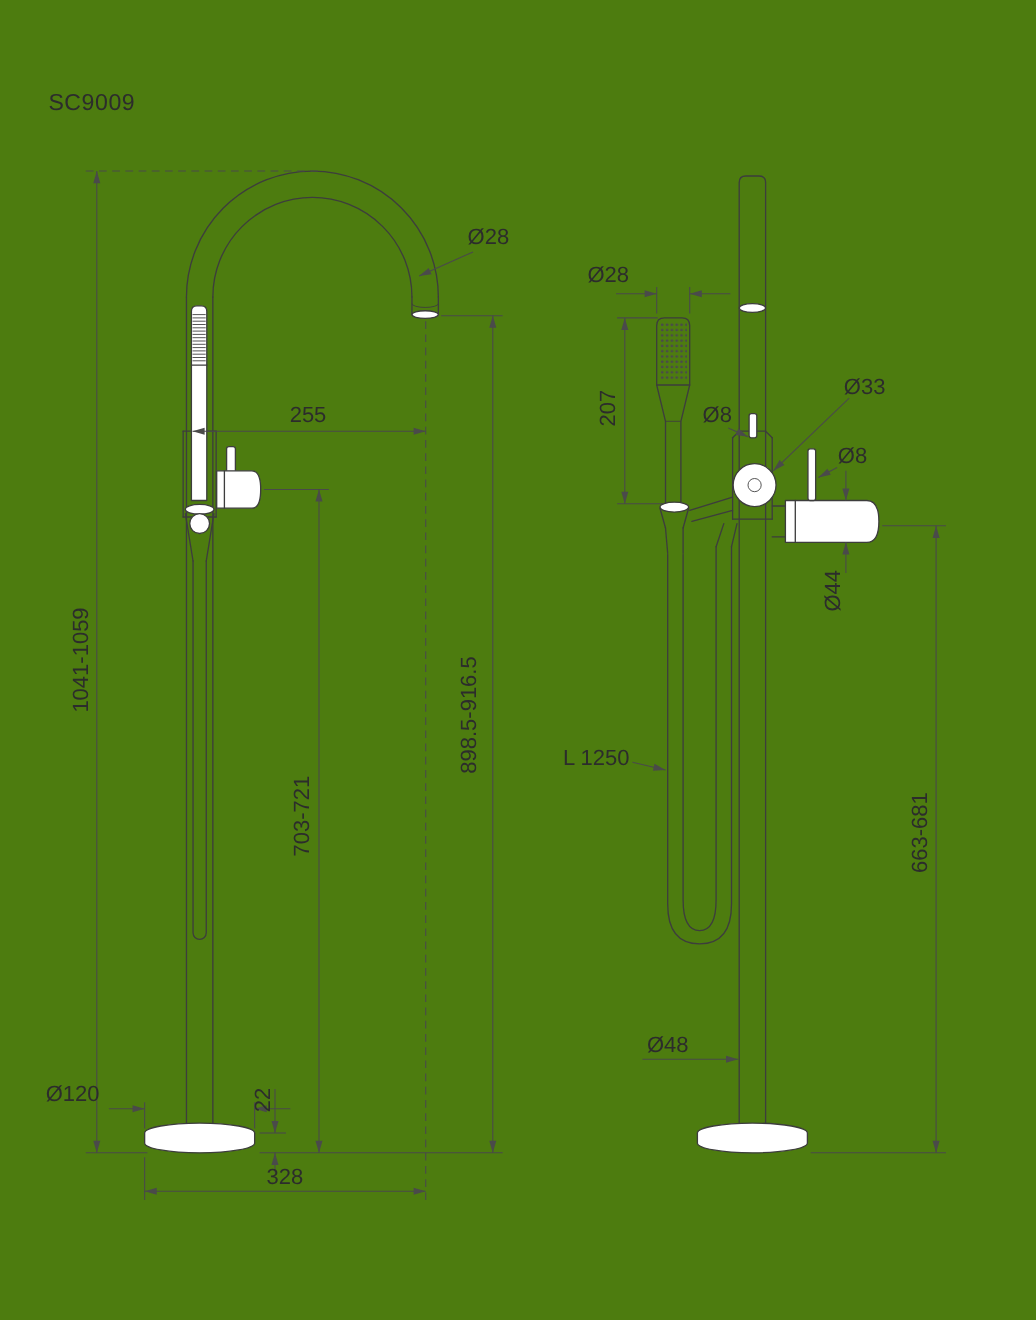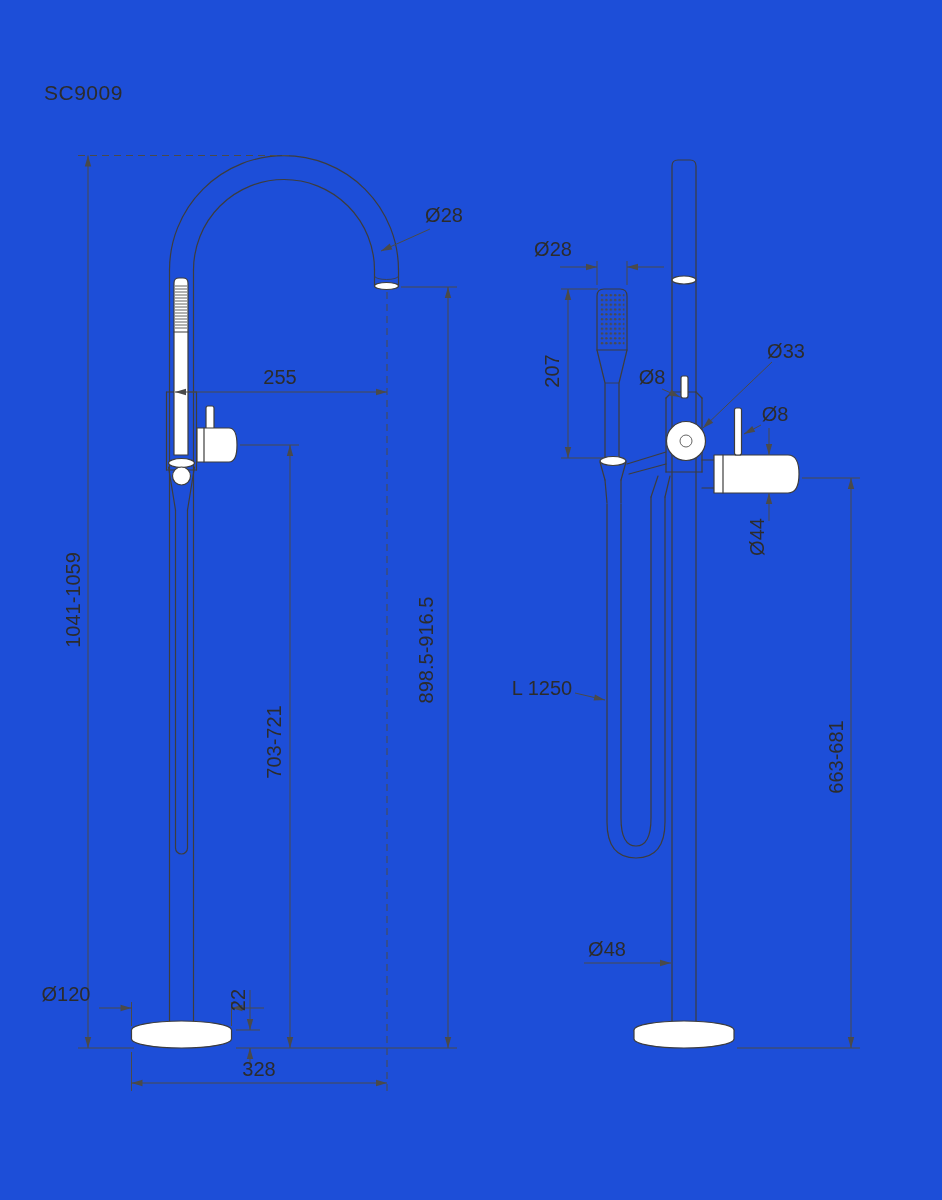--- a/index.html
+++ b/index.html
@@ -1,16 +1,16 @@
 <!DOCTYPE html>
 <html><head>
 <meta charset="utf-8">
 <style>
   html,body { margin:0; padding:0; background:#ffffff; }
-  .page { width:942px; height:1200px; background:#1d4ed8; position:relative; overflow:hidden; }
+  .page { width:942px; height:1200px; background:#4d7c0f; position:relative; overflow:hidden; }
   svg { display:block; }
   text { font-family:"Liberation Sans", sans-serif; font-size:20px; fill:#2c2c2c; }
   .title-text { font-size:21px; letter-spacing:0.5px; }
   .obj  { fill:none; stroke:#3d3d3d; stroke-width:1.2; stroke-linecap:round; stroke-linejoin:round; }
   .objw { fill:#ffffff; stroke:#3d3d3d; stroke-width:1.2; stroke-linejoin:round; }
   .thin { fill:none; stroke:#3d3d3d; stroke-width:0.8; }
   .dim  { fill:none; stroke:#4a4a4a; stroke-width:1; }
   .dash { stroke-dasharray:7 5; }
 </style>
 </head>

